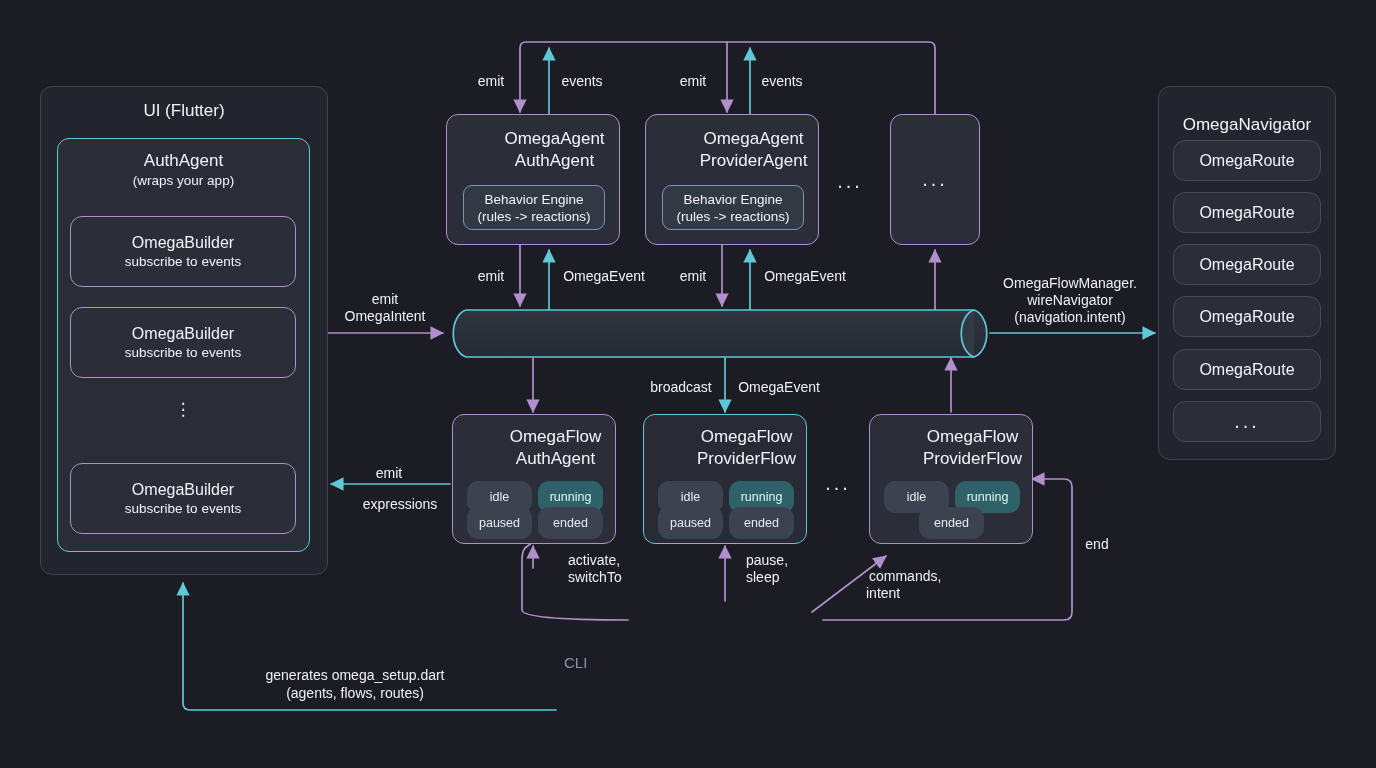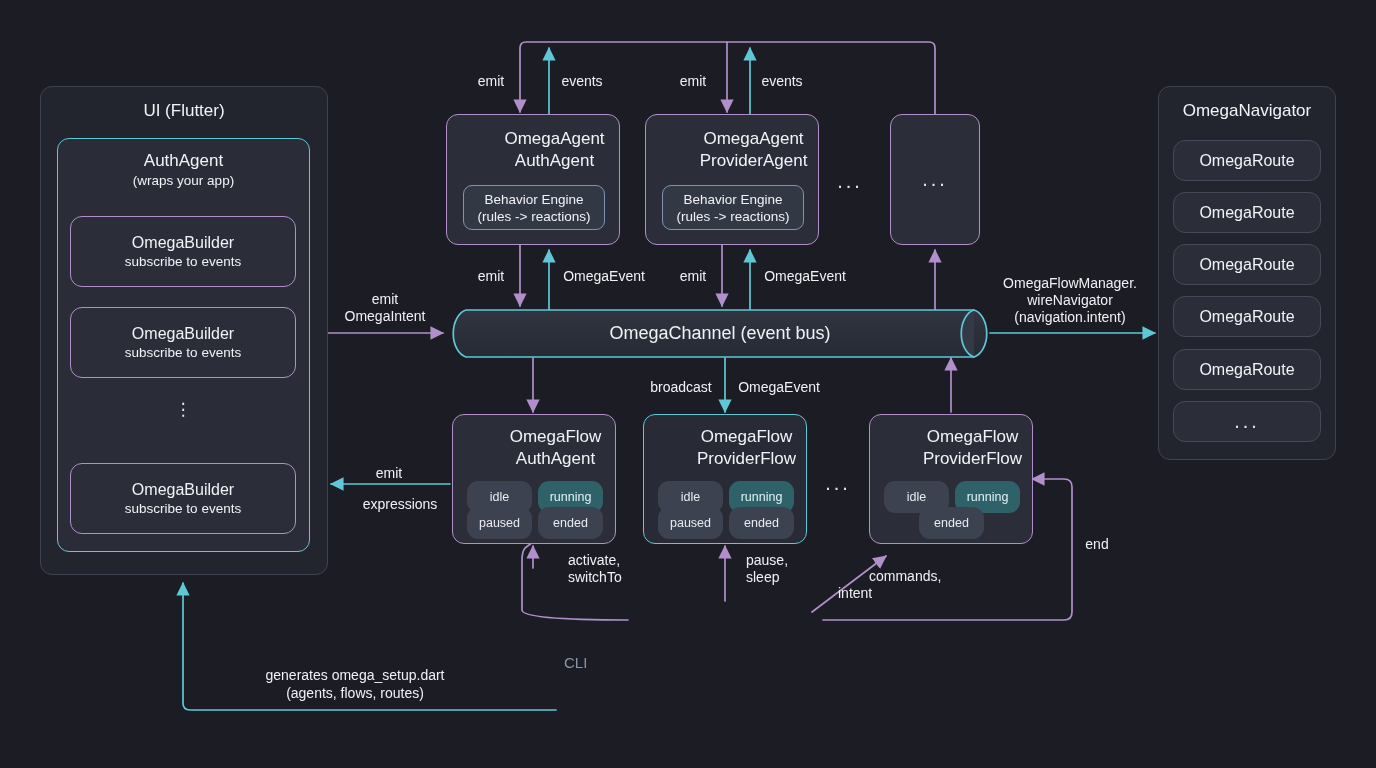--- a/index.html
+++ b/index.html
@@ -178,21 +178,20 @@
       </div>
     </div>
   </div>
 
   <div class="dots3" style="left:850px;top:170px;width:60px;">...</div>
 
   <div class="box purple" style="left:890px;top:114px;width:90px;height:131px;">
     <div class="ctr dots3" style="position:absolute;left:50%;top:50%;transform:translate(-50%,-50%);width:60px;">...</div>
   </div>
 
-  <div class="lbl c" style="left:720px;top:322px;font-size:18px;">OmegaChannel (event bus)</div>
 
   <div class="box purple" style="left:452px;top:414px;width:164px;height:130px;">
     <div class="title two" style="top:11px;">OmegaFlow</div>
     <div class="title two" style="top:33px;">AuthAgent</div>
     <div class="badge" style="left:14px;top:66px;width:65px;">idle</div>
     <div class="badge on" style="left:85px;top:66px;width:65px;">running</div>
     <div class="badge" style="left:14px;top:92px;width:65px;">paused</div>
     <div class="badge" style="left:85px;top:92px;width:65px;">ended</div>
   </div>
 
@@ -210,21 +209,21 @@
   <div class="box purple" style="left:869px;top:414px;width:164px;height:130px;">
     <div class="title two" style="top:11px;">OmegaFlow</div>
     <div class="title two" style="top:33px;">ProviderFlow</div>
     <div class="badge" style="left:14px;top:66px;width:65px;">idle</div>
     <div class="badge on" style="left:85px;top:66px;width:65px;">running</div>
     <div class="badge" style="left:49px;top:92px;width:65px;">ended</div>
   </div>
 
 
   <div class="box dark" style="left:1158px;top:86px;width:178px;height:374px;">
-    <div class="title" style="top:14px;">OmegaNavigator</div>
+    <div class="title" style="top:28px;">OmegaNavigator</div>
   </div>
 
   <div class="box plain" style="left:1173px;top:140px;width:148px;height:41px;">
     <div class="ctr med">OmegaRoute</div>
   </div>
   <div class="box plain" style="left:1173px;top:192px;width:148px;height:41px;">
     <div class="ctr med">OmegaRoute</div>
   </div>
   <div class="box plain" style="left:1173px;top:244px;width:148px;height:41px;">
     <div class="ctr med">OmegaRoute</div>
@@ -264,20 +263,20 @@
   <div class="lbl c" style="left:389px;top:465px;">emit</div>
   <div class="lbl c" style="left:400px;top:496px;">expressions</div>
 
   <div class="lbl" style="left:568px;top:552px;">activate,</div>
   <div class="lbl" style="left:568px;top:569px;">switchTo</div>
 
   <div class="lbl" style="left:746px;top:552px;">pause,</div>
   <div class="lbl" style="left:746px;top:569px;">sleep</div>
 
   <div class="lbl" style="left:869px;top:568px;">commands,</div>
-  <div class="lbl" style="left:822px;top:585px;padding-left:16px;">intent</div>
+  <div class="lbl" style="left:850px;top:585px;padding-left:16px;">intent</div>
 
   <div class="lbl c" style="left:1097px;top:536px;">end</div>
 
   <div class="lbl c" style="left:355px;top:667px;">generates omega_setup.dart</div>
   <div class="lbl c" style="left:355px;top:685px;">(agents, flows, routes)</div>
 
 </div>
 
 </body></html>

